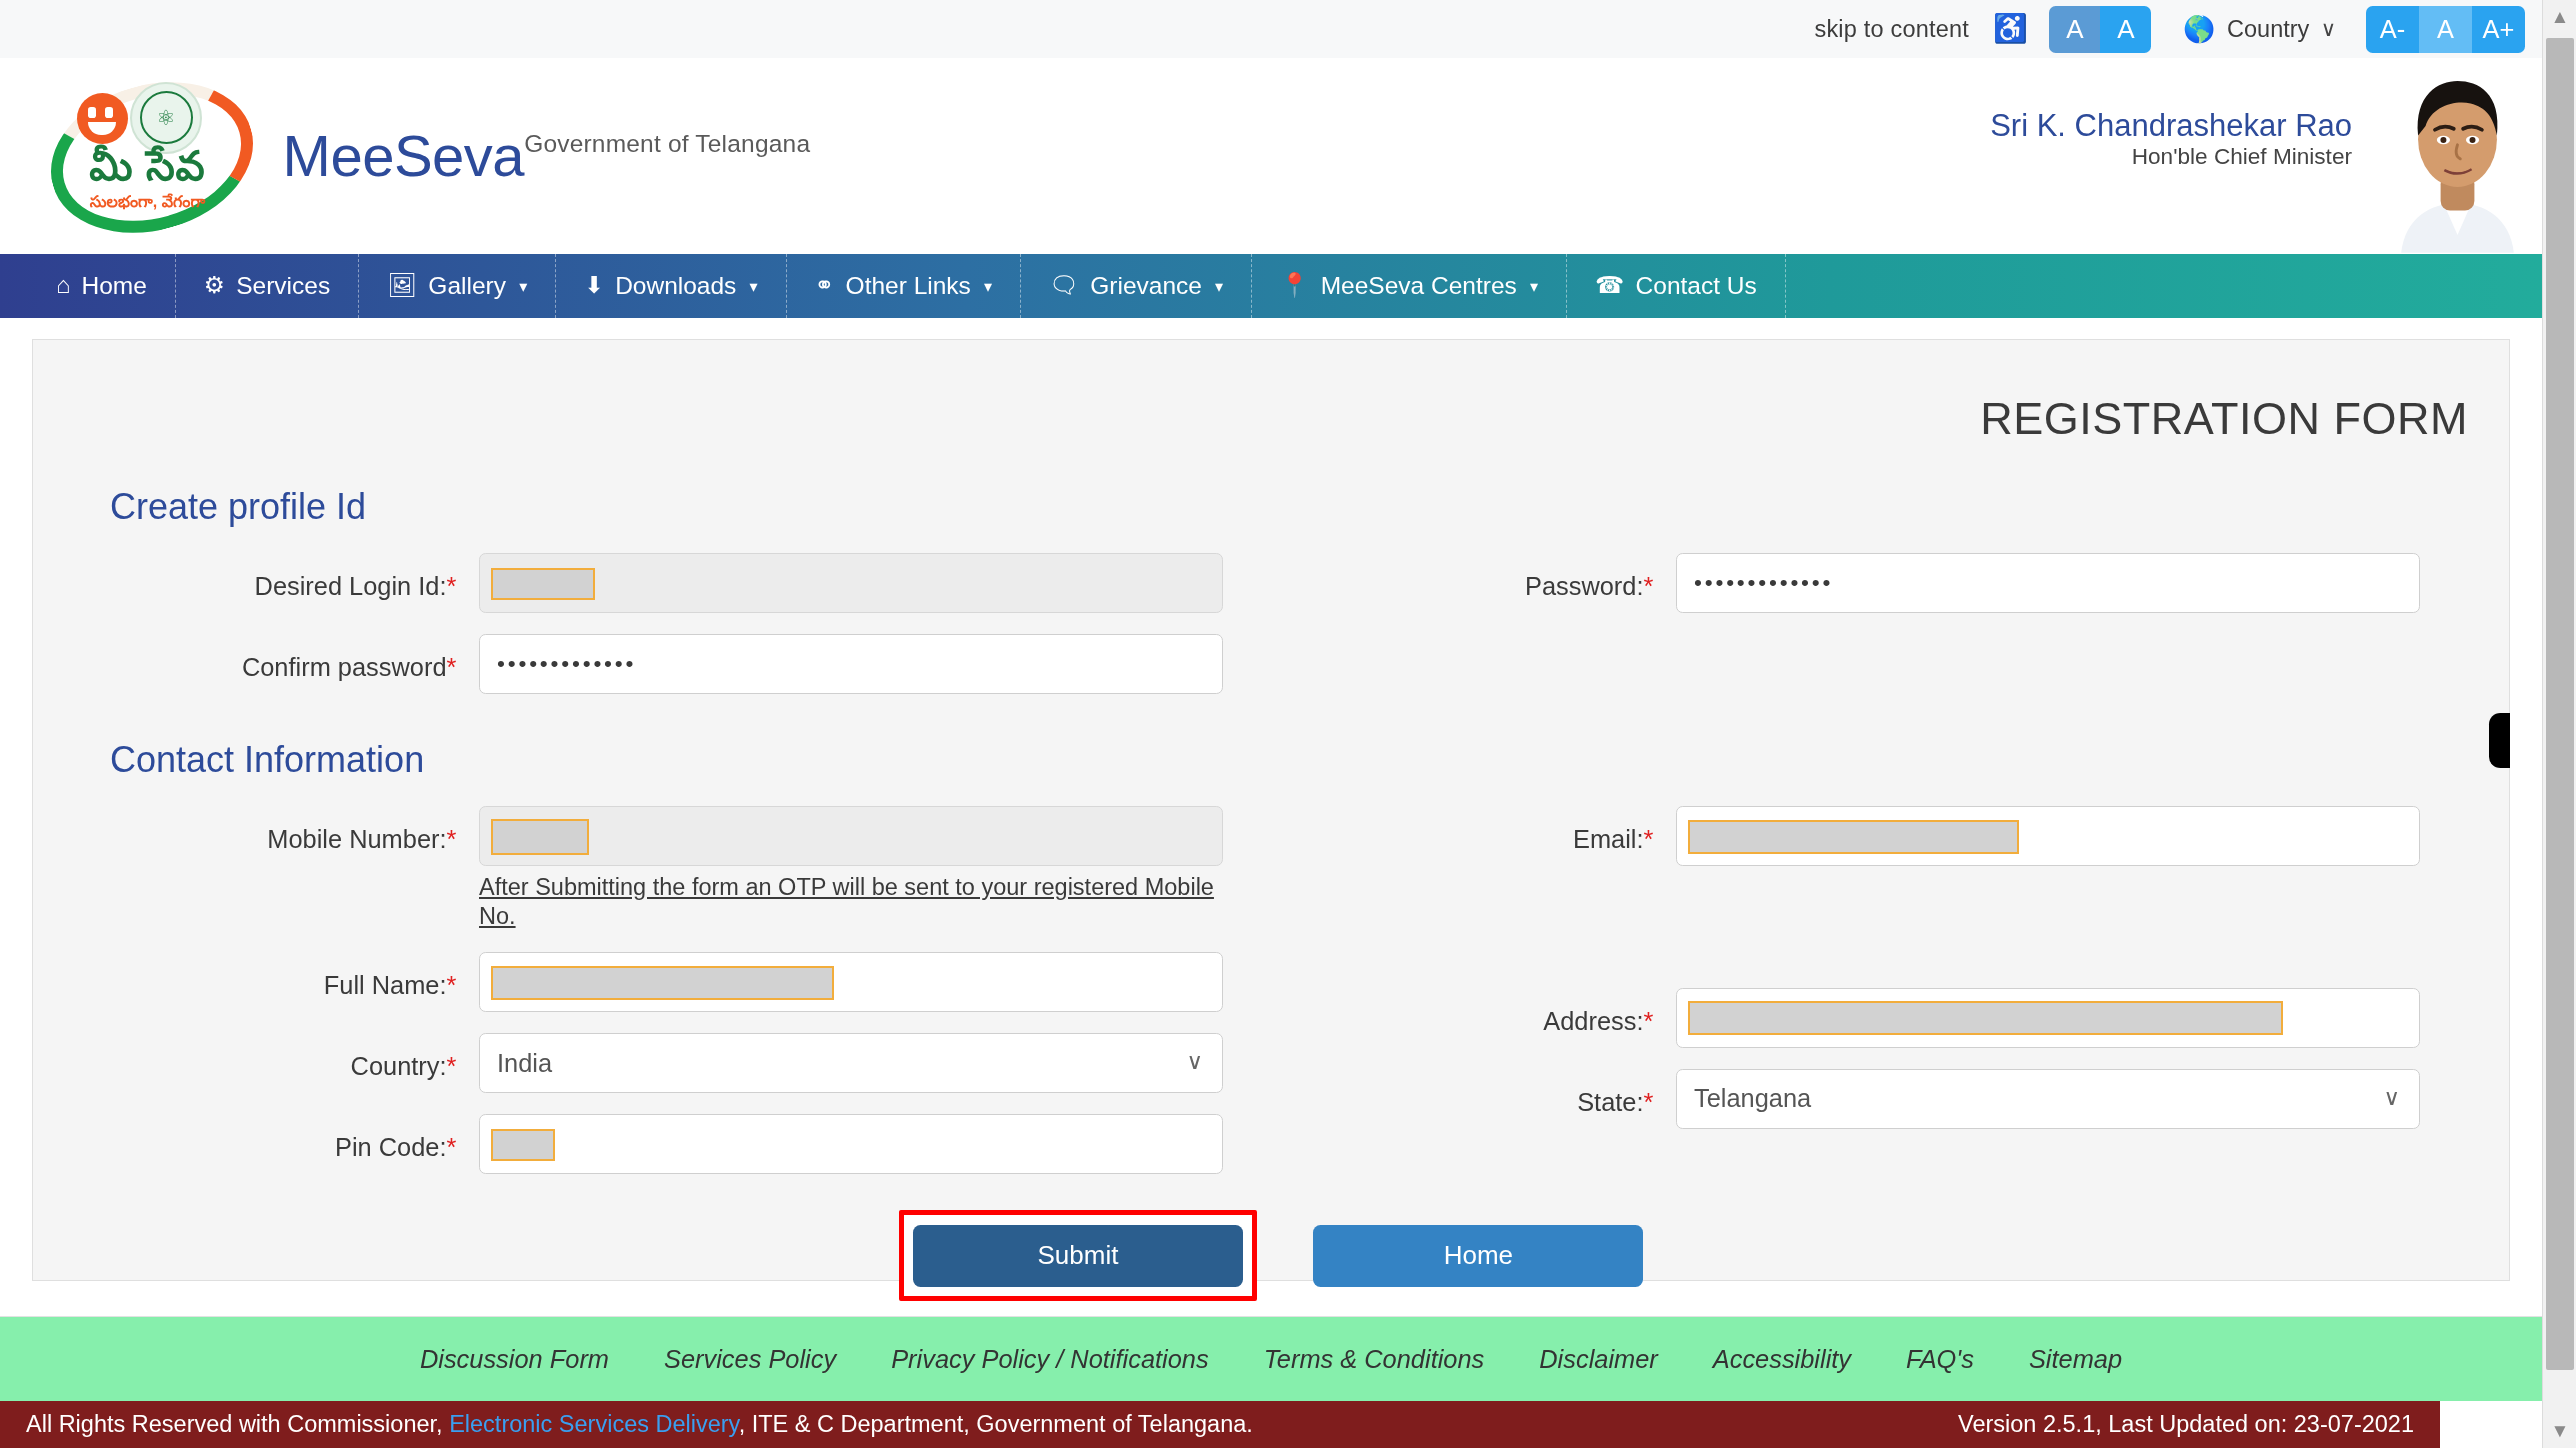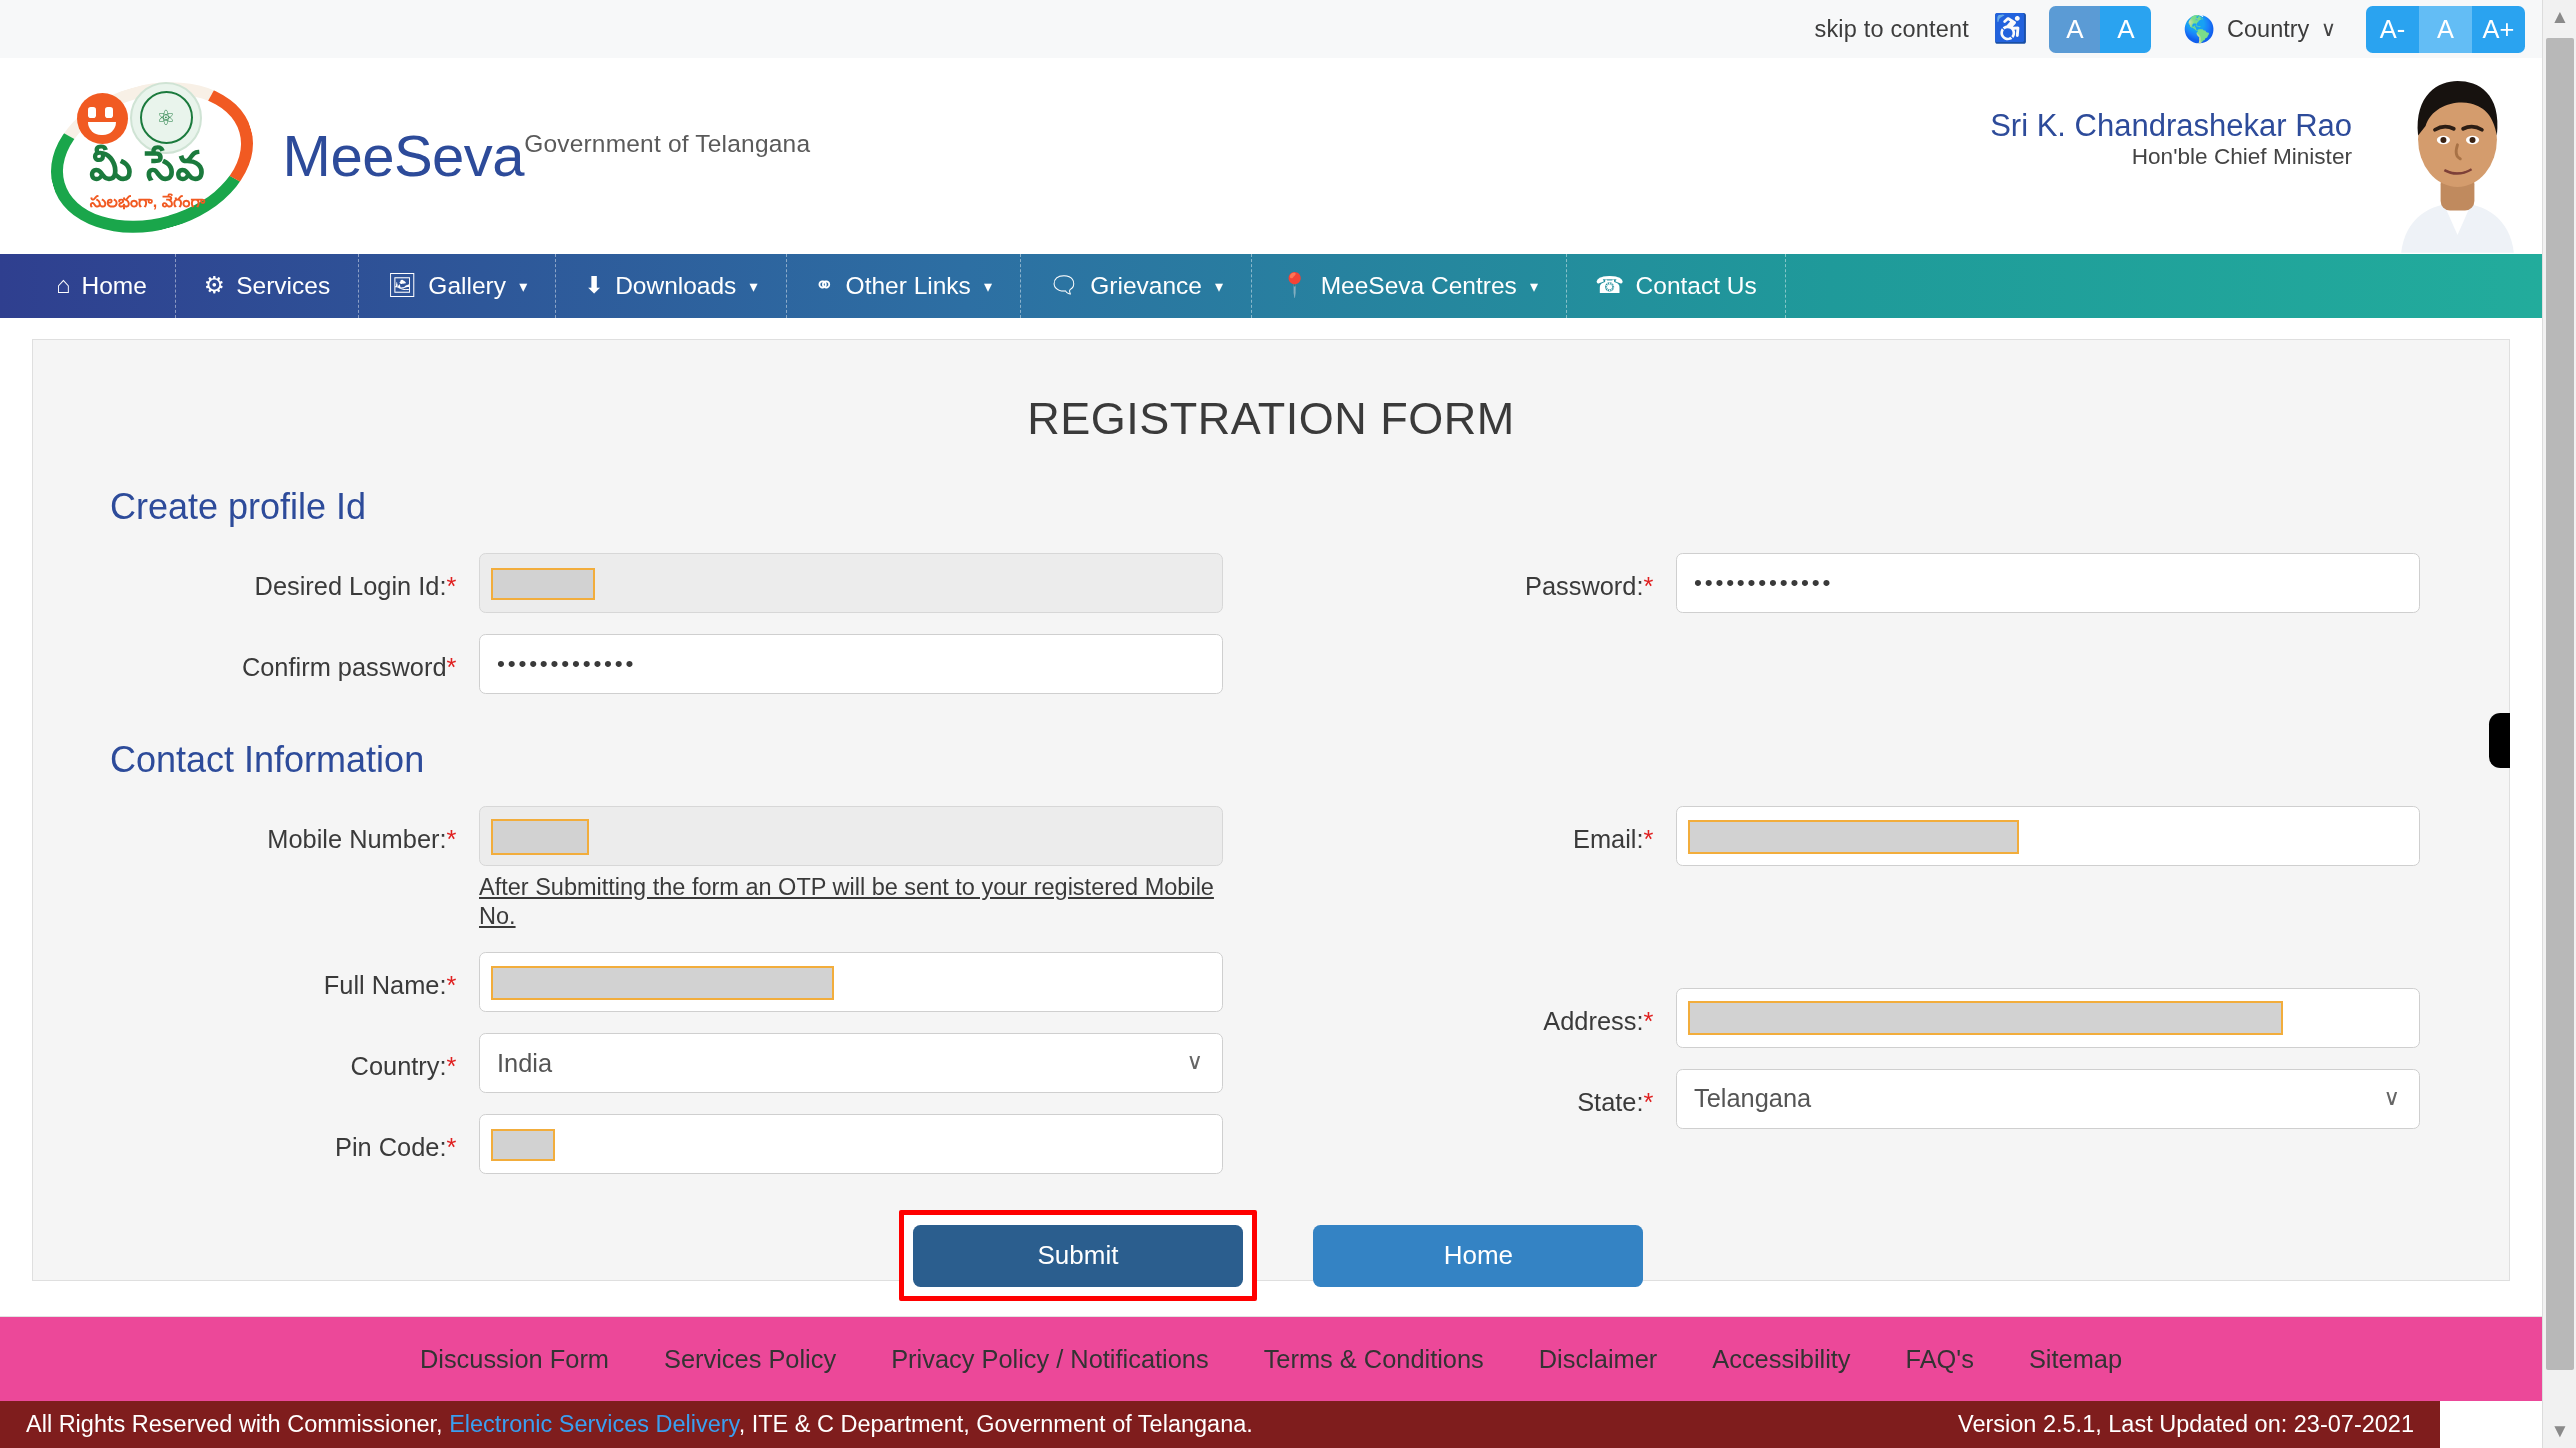--- a/index.html
+++ b/index.html
@@ -141,21 +141,21 @@
     padding: 21px 32px 0 32px;
   }
   .form-card {
     border: 0.9px solid #dfdfdf;
     background: #f5f5f5;
     height: 942px;
     padding: 32px 41px 0 41px;
     position: relative;
   }
   .form-title {
-    text-align: center; font-size: 45px; color: #3a3a3a;
+    text-align: right; font-size: 45px; color: #3a3a3a;
     letter-spacing: 0.5px; margin-top: 21px; margin-bottom: 41px;
   }
   .section-head {
     font-size: 36px; color: #2d4b9a; margin: 0 0 24.5px 36px;
   }
   .grid { display: flex; }
   .col { width: 50%; }
   .row {
     display: flex; align-items: flex-start; margin-bottom: 21px;
   }
@@ -203,22 +203,22 @@
 
   
   .side-tab {
     position: absolute; right: -0.9px; top: 373px; width: 21px; height: 55px;
     background: #000; border-radius: 11.3px 0 0 11.3px;
   }
 
   
   .footer-links {
     position: absolute; top: 1316px; left: 0; width: 2542px; height: 85px;
-    background: #ec4899; border-top: 0.9px solid #e2e2e2;
-    display: flex; align-items: center; justify-content: center; gap: 55px;
+    background: #86efac; border-top: 0.9px solid #e2e2e2;
+    display: flex; align-items: center; justify-content: center; gap: 55px; font-style: italic;
   }
   .footer-link { font-size: 25.4px; color: #333; text-decoration: none; cursor: pointer; }
   .footer-bar {
     position: absolute; top: 1401px; left: 0; width: 2440px; height: 47px;
     background: #7f1d1d; color: #fff; display: flex; align-items: center;
     justify-content: space-between; padding: 0 26px; font-size: 23.5px;
   }
   .footer-bar a { color: #3a9ff0; text-decoration: none; }
 
   

